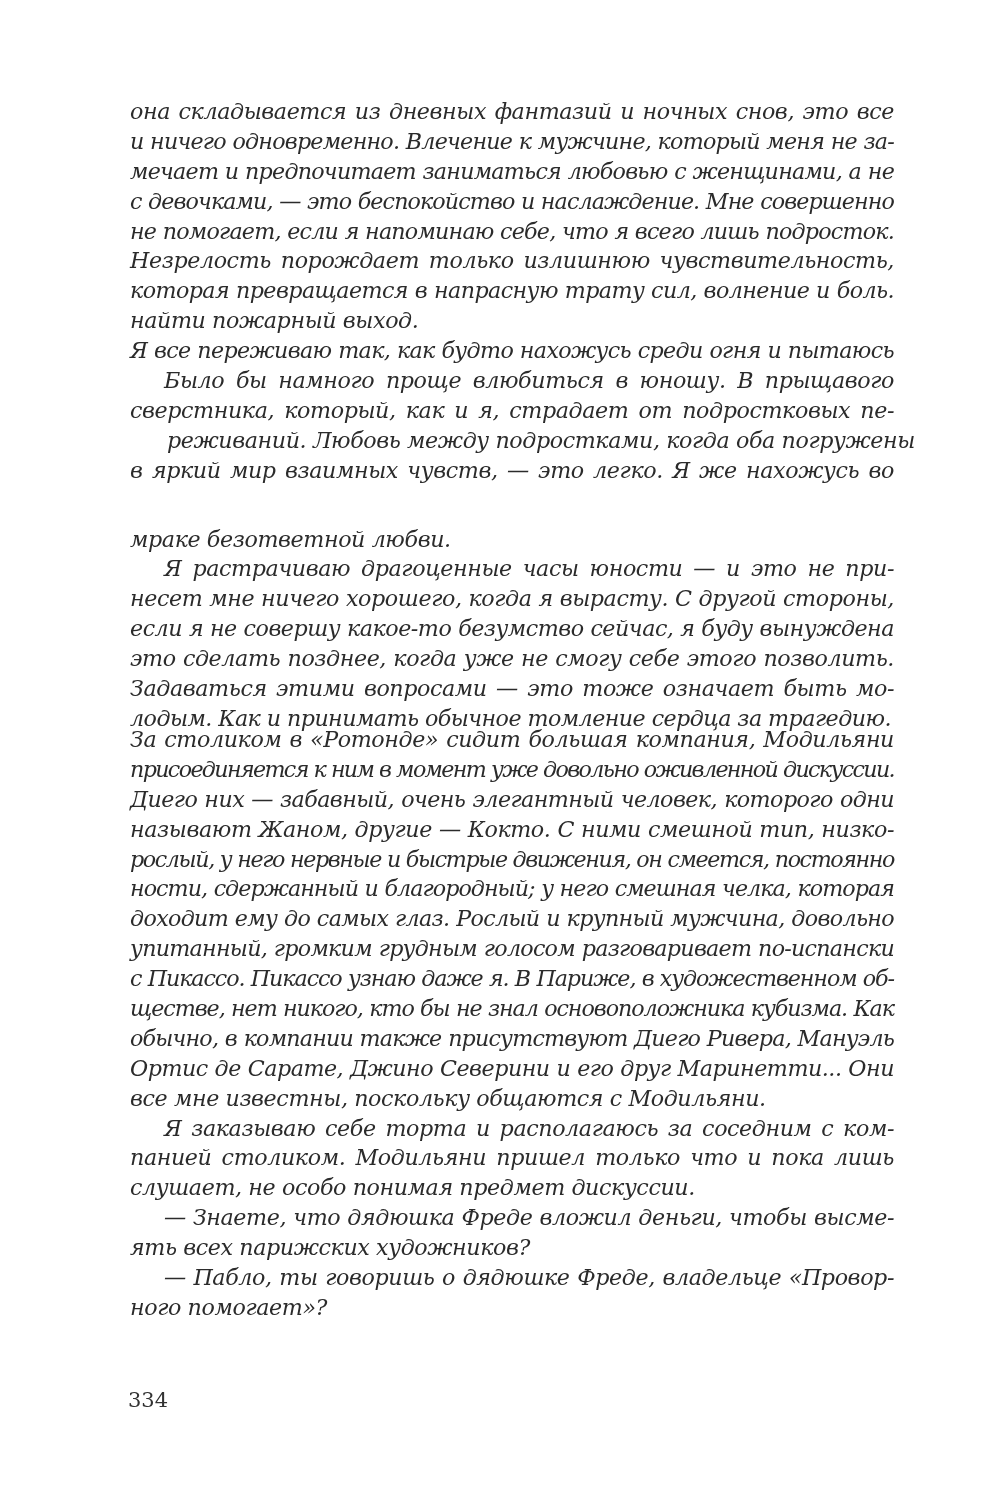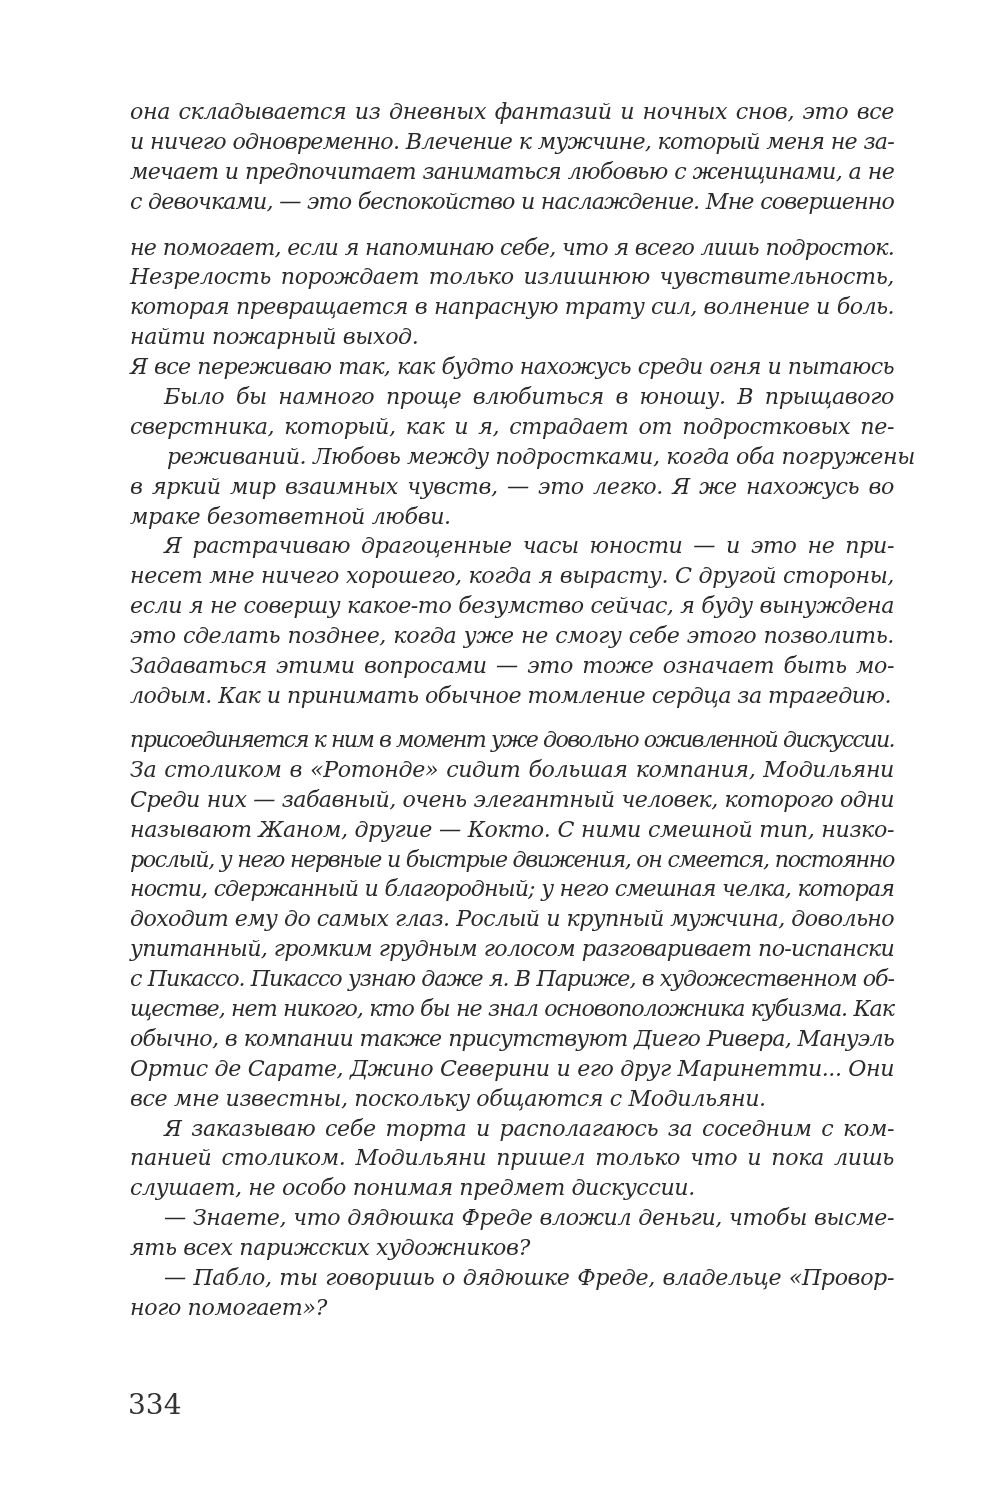--- a/index.html
+++ b/index.html
@@ -28,61 +28,61 @@
     }
     .line.last { text-align-last: left; }
     .line.indent { padding-left: 34px; }
     #block1 { top: 97px; }
     #block2 { top: 725px; }
     .page-number {
       position: absolute;
       left: 128px;
       top: 1388px;
       font-family: "DejaVu Serif", "Liberation Serif", serif;
-      font-size: 28px;
+      font-size: 21px;
       color: #333333;
     }
   </style>
 </head>
 <body>
 
 <div class="page">
   <div class="text-block" id="block1">
       <div>
         <span class="line" style="display: block;">она складывается из дневных фантазий и ночных снов, это все</span>
         <span class="line" style="display: block; letter-spacing: -0.772581px;">и ничего одновременно. Влечение к мужчине, который меня не за-</span>
         <span class="line" style="display: block; letter-spacing: -0.760345px;">мечает и предпочитает заниматься любовью с женщинами, а не</span>
         <span class="line" style="display: block; letter-spacing: -0.892623px;">с девочками, — это беспокойство и наслаждение. Мне совершенно</span>
-        <span class="line" style="display: block; letter-spacing: -0.783333px; margin-top: 16px;">не помогает, если я напоминаю себе, что я всего лишь подросток.</span>
+        <span class="line" style="display: block; letter-spacing: -0.783333px;">не помогает, если я напоминаю себе, что я всего лишь подросток.</span>
         <span class="line" style="display: block;">Незрелость порождает только излишнюю чувствительность,</span>
         <span class="line" style="display: block; letter-spacing: -0.566667px;">которая превращается в напрасную трату сил, волнение и боль.</span>
         <span class="line last" style="display: block;">найти пожарный выход.</span>
         <span class="line" style="display: block; letter-spacing: -0.633333px;">Я все переживаю так, как будто нахожусь среди огня и пытаюсь</span>
       </div>
       <div>
         <span class="line indent" style="display: block;">Было бы намного проще влюбиться в юношу. В прыщавого</span>
         <span class="line" style="display: block;">сверстника, который, как и я, страдает от подростковых пе-</span>
         <span class="line" style="display: block; margin-left: 37px;">реживаний. Любовь между подростками, когда оба погружены</span>
         <span class="line" style="display: block;">в яркий мир взаимных чувств, — это легко. Я же нахожусь во</span>
-        <span class="line last" style="display: block;">мраке безответной любви.</span>
+        <span class="line last" style="display: block; margin-top: 39px;">мраке безответной любви.</span>
       </div>
       <div>
         <span class="line indent" style="display: block;">Я растрачиваю драгоценные часы юности — и это не при-</span>
         <span class="line" style="display: block;">несет мне ничего хорошего, когда я вырасту. С другой стороны,</span>
         <span class="line" style="display: block; letter-spacing: -0.482787px;">если я не совершу какое-то безумство сейчас, я буду вынуждена</span>
         <span class="line" style="display: block;">это сделать позднее, когда уже не смогу себе этого позволить.</span>
         <span class="line" style="display: block;">Задаваться этими вопросами — это тоже означает быть мо-</span>
         <span class="line last" style="display: block; letter-spacing: -0.551695px;">лодым. Как и принимать обычное томление сердца за трагедию.</span>
       </div>
     </div>
   <div class="text-block" id="block2">
       <div>
+        <span class="line" style="display: block;">За столиком в «Ротонде» сидит большая компания, Модильяни</span>
         <span class="line" style="display: block; letter-spacing: -1.6375px;">присоединяется к ним в момент уже довольно оживленной дискуссии.</span>
-        <span class="line" style="display: block;">За столиком в «Ротонде» сидит большая компания, Модильяни</span>
-        <span class="line" style="display: block; letter-spacing: -0.564754px;">Среди них — забавный, очень элегантный человек, которого одни</span>
+        <span class="line" style="display: block; letter-spacing: -0.564754px;">Диего них — забавный, очень элегантный человек, которого одни</span>
         <span class="line" style="display: block;">называют Жаном, другие — Кокто. С ними смешной тип, низко-</span>
         <span class="line" style="display: block; letter-spacing: -1.3875px;">рослый, у него нервные и быстрые движения, он смеется, постоянно</span>
         <span class="line" style="display: block; letter-spacing: -0.95px;">ности, сдержанный и благородный; у него смешная челка, которая</span>
         <span class="line" style="display: block; letter-spacing: -0.646721px;">доходит ему до самых глаз. Рослый и крупный мужчина, довольно</span>
         <span class="line" style="display: block; letter-spacing: -0.733333px;">упитанный, громким грудным голосом разговаривает по-испански</span>
         <span class="line" style="display: block; letter-spacing: -1.06905px;">с Пикассо. Пикассо узнаю даже я. В Париже, в художественном об-</span>
         <span class="line" style="display: block; letter-spacing: -1.0373px;">ществе, нет никого, кто бы не знал основоположника кубизма. Как</span>
         <span class="line" style="display: block; letter-spacing: -0.805932px;">обычно, в компании также присутствуют Диего Ривера, Мануэль</span>
         <span class="line" style="display: block; letter-spacing: -0.483898px;">Ортис де Сарате, Джино Северини и его друг Маринетти... Они</span>
         <span class="line last" style="display: block;">все мне известны, поскольку общаются с Модильяни.</span>

